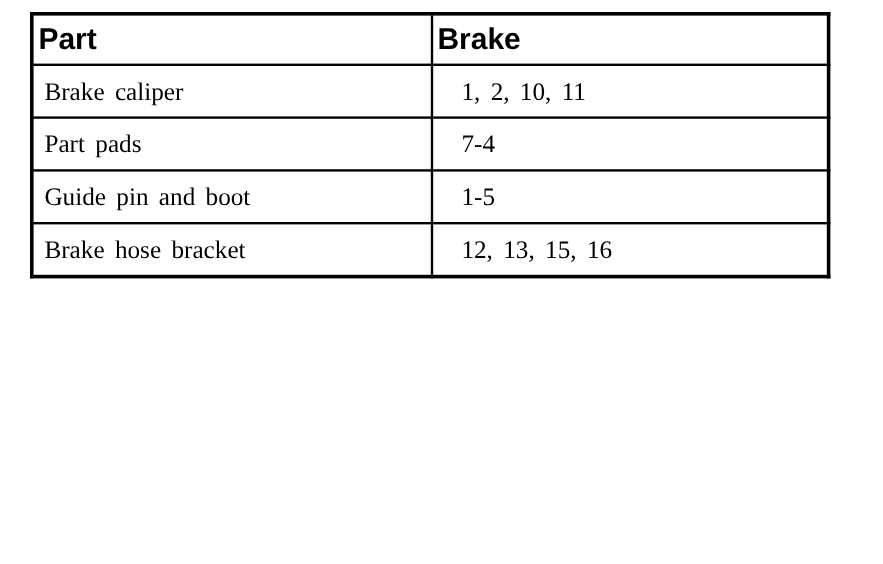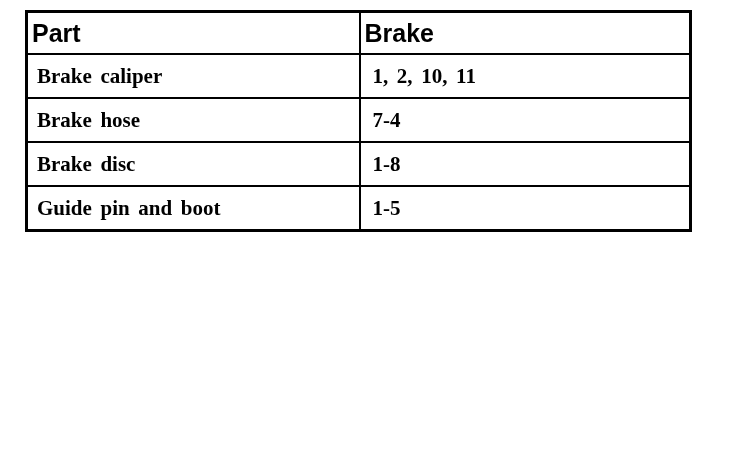--- a/index.html
+++ b/index.html
@@ -40,25 +40,24 @@
     text-align: left;
     padding: 6px 4px;
     vertical-align: middle;
   }
   .doc-table td {
     height: 44px;
     font-size: 21px;
     line-height: 28px;
     padding: 7px 10px 7px 9px;
     word-spacing: 0.16em;
-    font-weight: bold;
   }
   .col-part  { width: 333px; }
   .col-steps { width: 331px; }
-  td.steps-cell { padding-left: 12px; }
+  td.steps-cell { padding-left: 24px; }
   .part-text {
     display: inline-block;
     max-width: 250px;
   }
 </style>
 </head>
 <body>
 
 <table class="doc-table">
   <colgroup>
@@ -76,42 +75,42 @@
     <td class="part-cell">
       <span class="part-text">Brake caliper</span>
     </td>
     <td class="steps-cell">
       <span>1, 2, 10, 11</span>
     </td>
   </tr>
 
   <tr>
     <td class="part-cell">
-      <span class="part-text">Brake hose</span>
+      <span class="part-text">Part pads</span>
     </td>
     <td class="steps-cell">
       <span>7-4</span>
     </td>
   </tr>
 
 
-  <tr>
-    <td class="part-cell">
-      <span class="part-text">Brake disc</span>
-    </td>
-    <td class="steps-cell">
-      <span>1-8</span>
-    </td>
-  </tr>
 
 
 
   <tr>
     <td class="part-cell">
       <span class="part-text">Guide pin and boot</span>
     </td>
     <td class="steps-cell">
       <span>1-5</span>
     </td>
   </tr>
 
+  <tr>
+    <td class="part-cell">
+      <span class="part-text">Brake hose bracket</span>
+    </td>
+    <td class="steps-cell">
+      <span>12, 13, 15, 16</span>
+    </td>
+  </tr>
 </tbody>
 </table>
 
 </body></html>

